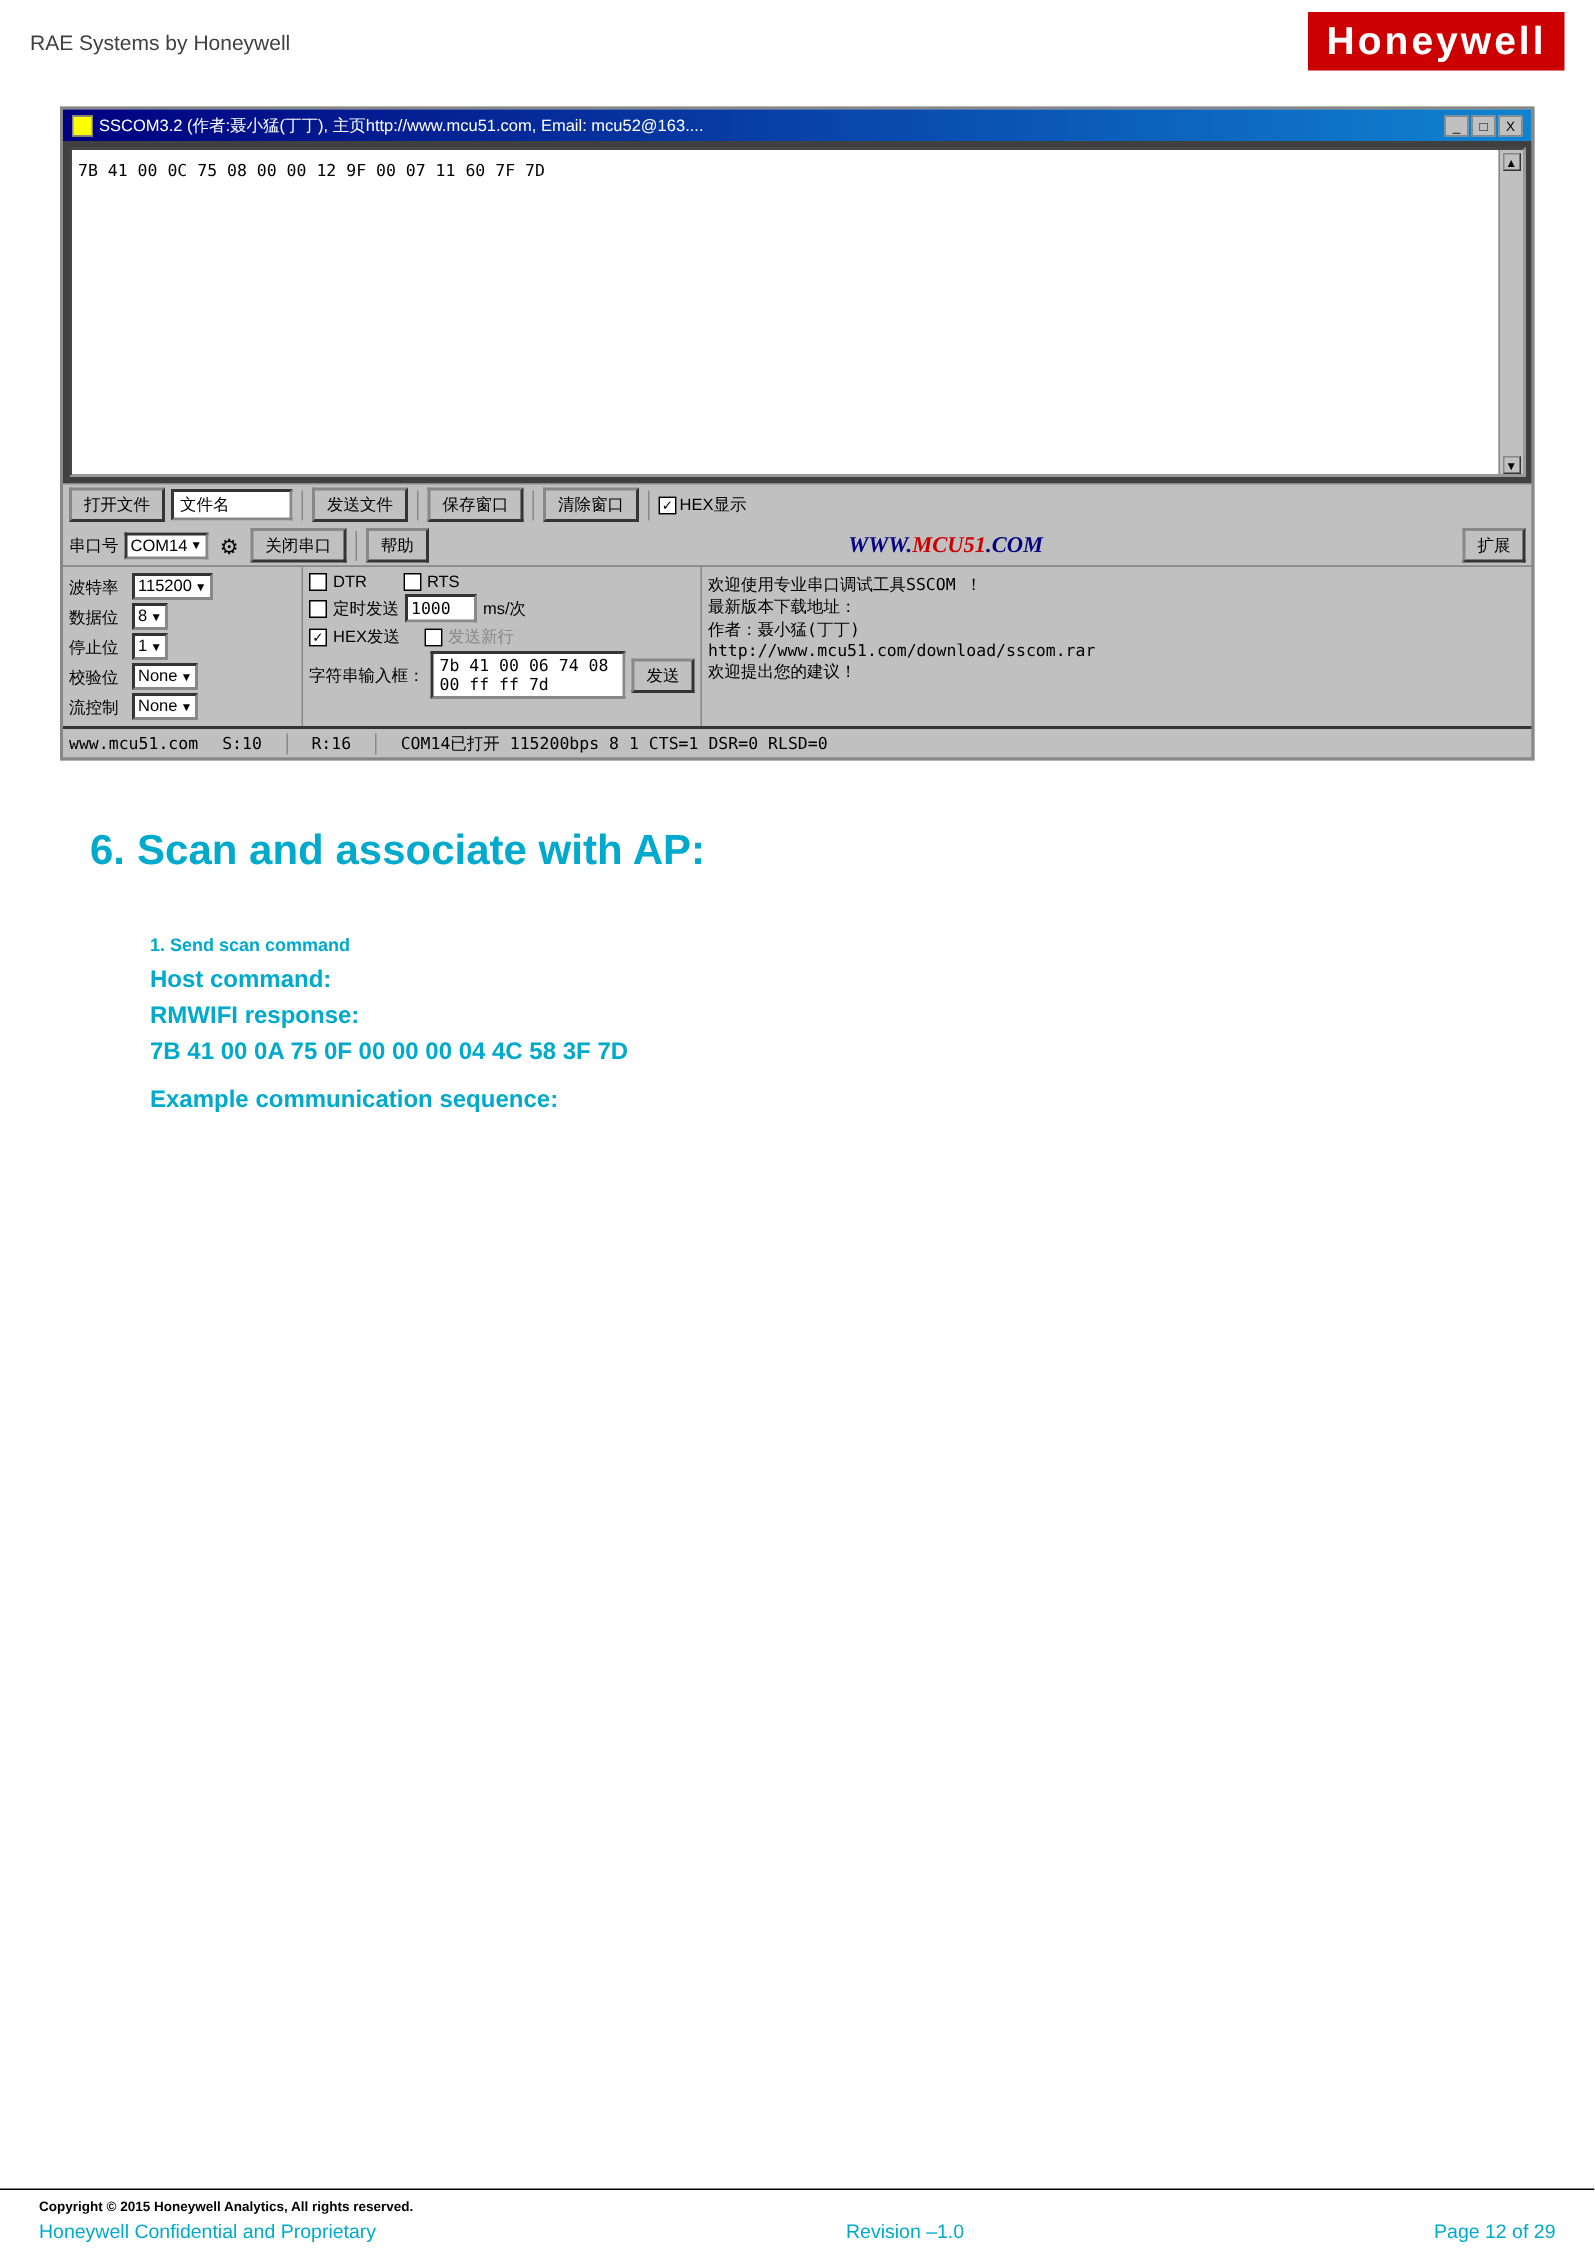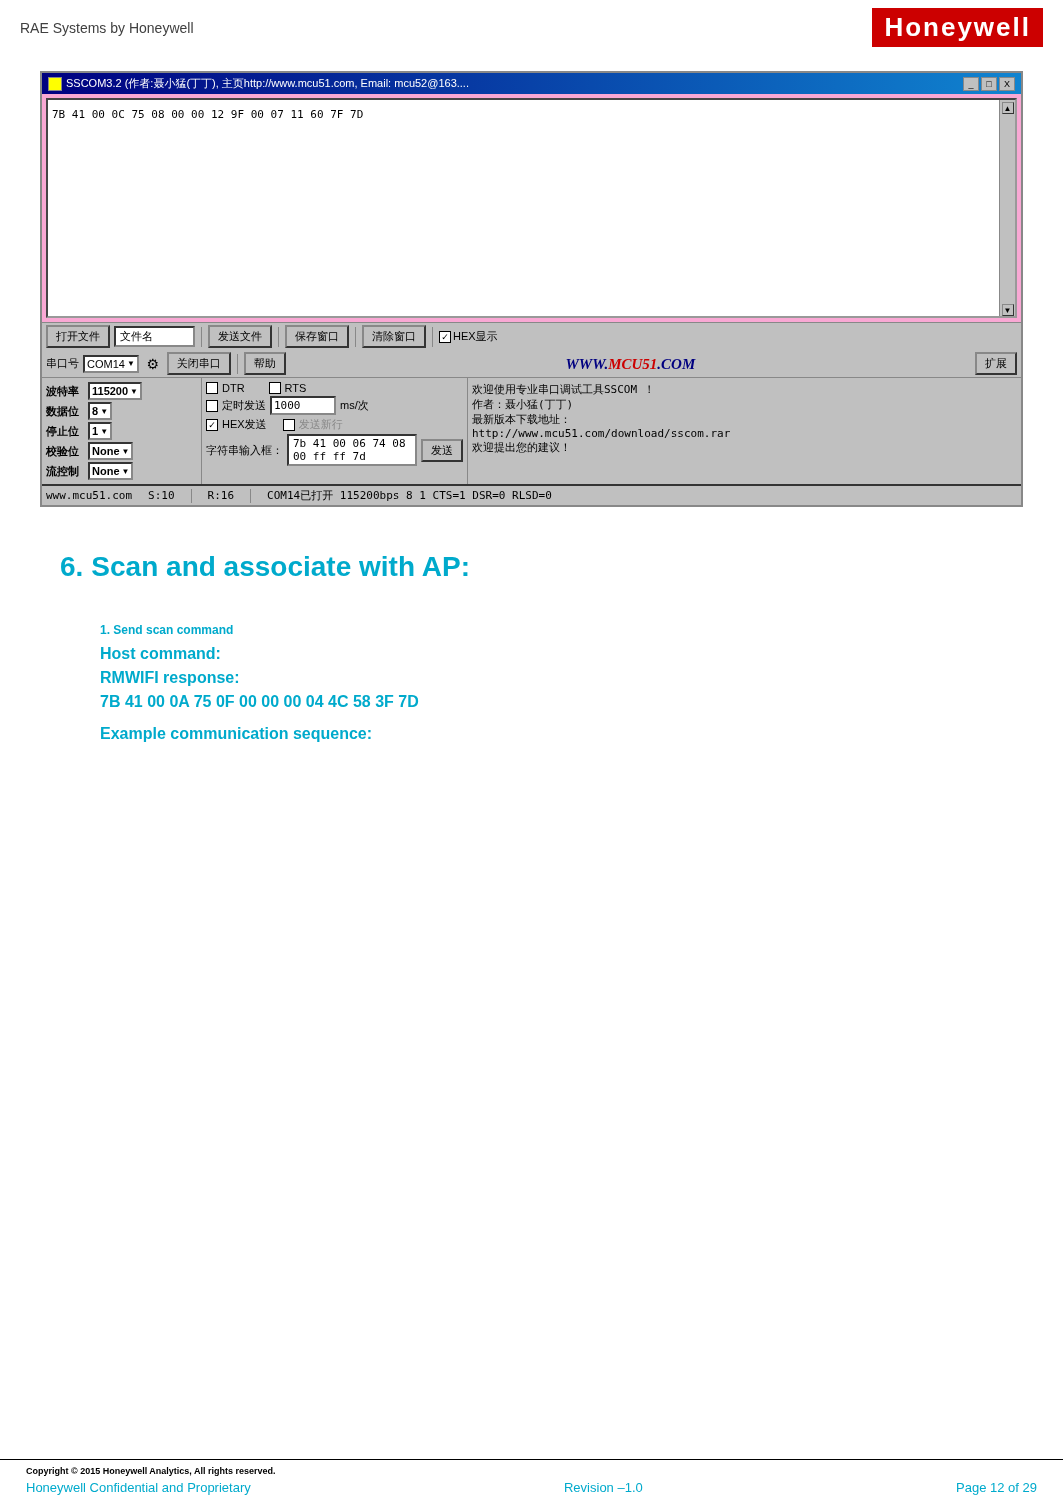--- a/index.html
+++ b/index.html
@@ -79,21 +79,21 @@
       display: flex;
       align-items: center;
       justify-content: center;
       font-size: 9px;
       color: #000;
       cursor: pointer;
     }
 
     
     .sscom-body {
-      background: #f9a8d4;
+      background: #404040;
       display: flex;
       flex-direction: column;
     }
 
     
     .toolbar-row1 {
       display: flex;
       align-items: center;
       padding: 2px 4px;
       gap: 4px;
@@ -191,21 +191,20 @@
       gap: 2px;
       border-right: 1px solid #888;
       min-width: 160px;
     }
     .settings-row {
       display: flex;
       align-items: center;
       gap: 2px;
       font-size: 11px;
       font-family: 'SimSun', sans-serif;
-      font-weight: bold;
     }
     .settings-label {
       min-width: 40px;
     }
     .settings-mid {
       display: flex;
       flex-direction: column;
       padding: 4px;
       gap: 2px;
       border-right: 1px solid #888;
@@ -431,41 +430,41 @@
         <div class="mid-row">
           <div class="checkbox-box"></div>
           <span>DTR</span>
           <span style="margin-left:16px;"></span>
           <div class="checkbox-box"></div>
           <span>RTS</span>
         </div>
         <div class="mid-row">
           <div class="checkbox-box"></div>
           <span>定时发送</span>
-          <span style="font-size:11px; background:#fff; border:2px inset #888; padding:1px 2px; width:66px; display:inline-block; font-family:monospace;">1000</span>
+          <span style="font-size:11px; background:#fff; border:2px inset #888; padding:1px 2px; width:48px; display:inline-block; font-family:monospace;">1000</span>
           <span>ms/次</span>
         </div>
         <div class="mid-row">
           <div class="checkbox-box checked"></div>
           <span>HEX发送</span>
           <span style="margin-left:8px;"></span>
           <div class="checkbox-box"></div>
           <span style="color:#888; font-size:11px; font-family:'SimSun',sans-serif;">发送新行</span>
         </div>
         <div class="mid-row">
           <span>字符串输入框：</span>
           <span style="font-size:11px; background:#fff; border:2px inset #888; padding:1px 4px; width:130px; display:inline-block; font-family:monospace;">7b 41 00 06 74 08 00 ff ff 7d</span>
           <button class="toolbar-btn">发送</button>
         </div>
       </div>
 
       <div class="settings-right">
         <div>欢迎使用专业串口调试工具SSCOM ！</div>
+        <div>最新版本下载地址：</div>
         <div>作者：聂小猛(丁丁)</div>
-        <div>最新版本下载地址：</div>
         <div style="font-family:monospace; font-size:11px;">http://www.mcu51.com/download/sscom.rar</div>
         <div>欢迎提出您的建议！</div>
       </div>
     </div>
 
     <div class="status-bar">
       <span>www.mcu51.com</span>
       <span>S:10</span>
       <div class="status-divider"></div>
       <span>R:16</span>

